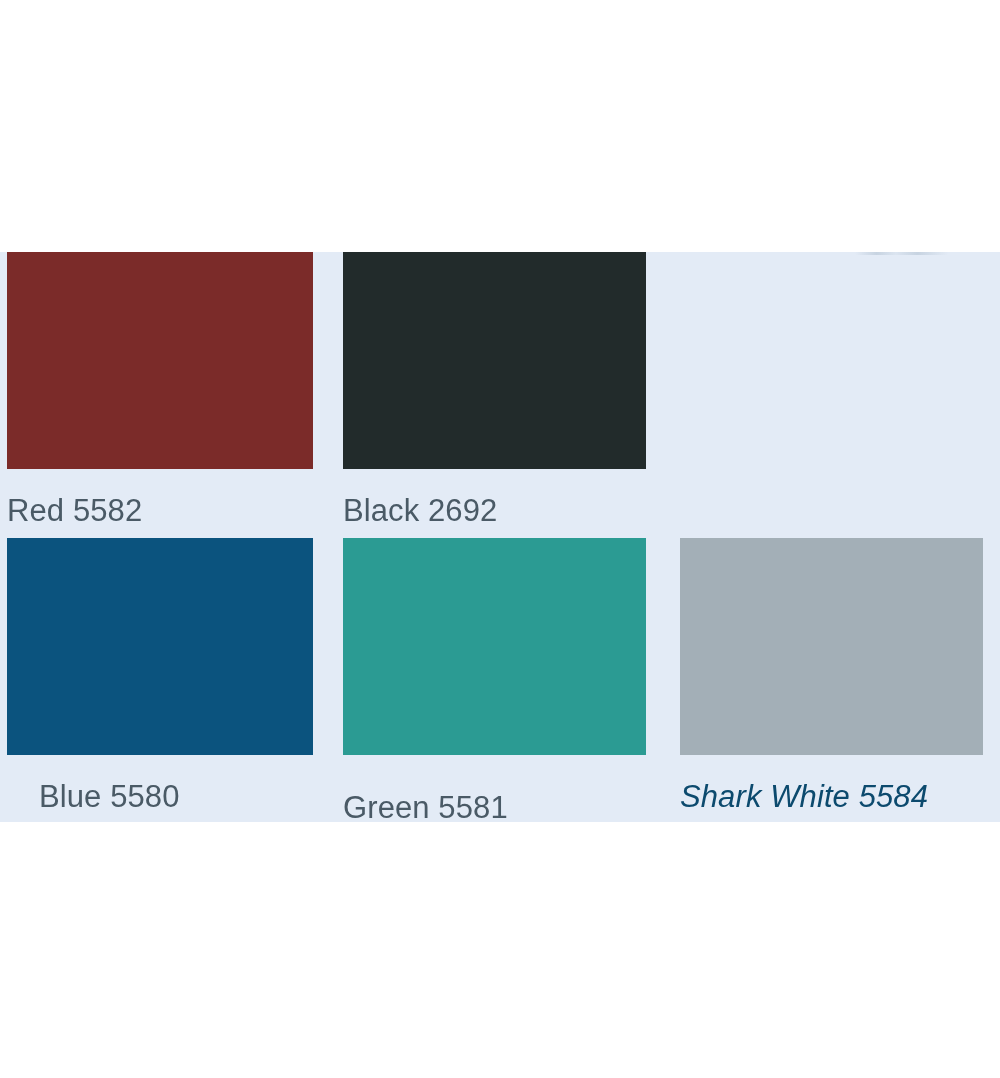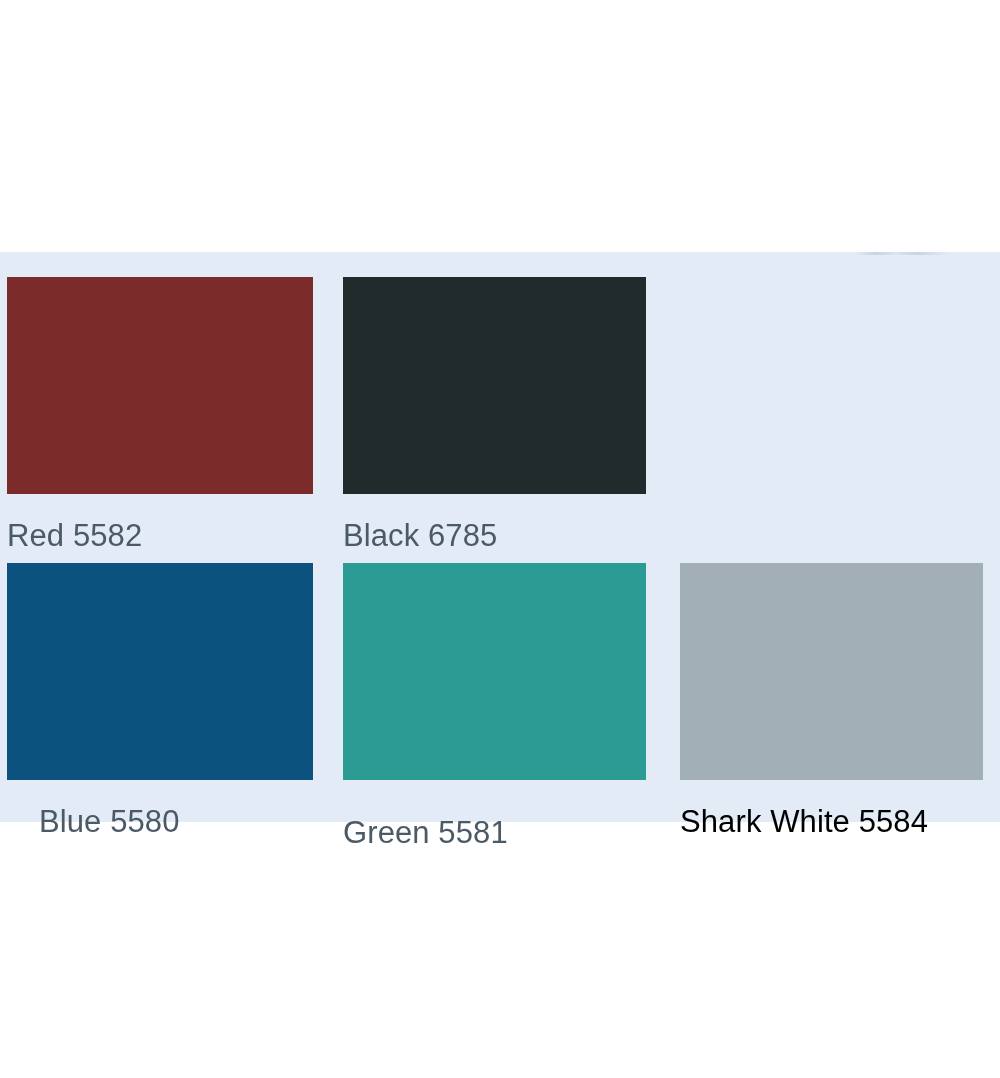--- a/index.html
+++ b/index.html
@@ -40,21 +40,21 @@
                 rgba(176,192,208,0.15) 34%,
                 rgba(176,192,208,0.55) 52%,
                 rgba(176,192,208,0.0) 78%);
     pointer-events: none;
   }
 
   
   #swatch-grid {
     position: absolute;
     left: 7px;
-    top: 25px;
+    top: 0;
     width: 979px;
     height: 556px;
     display: grid;
     grid-template-columns: 306px 30px 303px 34px 303px;
     grid-template-rows: 217px 69px 217px 53px;
   }
 
   .swatch-cell {
     position: relative;
   }
@@ -106,36 +106,36 @@
     <div class="swatch-cell r1c2">
       <span class="swatch-chip" style="background-color: rgb(34, 43, 43);"></span>
     </div>
 
     <div class="swatch-cell r1c3">
       <span class="empty-cell"></span>
     </div>
 
     <div class="swatch-label l1c1" style="color: rgb(74, 90, 102);">Red 5582</div>
 
-    <div class="swatch-label l1c2" style="color: rgb(74, 90, 102);">Black 6785</div>
+    <div class="swatch-label l1c2" style="color: rgb(74, 90, 102);">Black 2692</div>
 
     <div class="swatch-label l1c3" style="color: rgb(74, 90, 102);"></div>
 
     <div class="swatch-cell r2c1">
       <span class="swatch-chip" style="background-color: rgb(11, 83, 126);"></span>
     </div>
 
     <div class="swatch-cell r2c2">
       <span class="swatch-chip" style="background-color: rgb(43, 155, 147);"></span>
     </div>
 
     <div class="swatch-cell r2c3">
       <span class="swatch-chip" style="background-color: rgb(163, 175, 183);"></span>
     </div>
 
     <div class="swatch-label l2c1" style="color: rgb(74, 90, 102);">Blue 5580</div>
 
     <div class="swatch-label l2c2" style="color: rgb(74, 90, 102);">Green 5581</div>
 
-    <div class="swatch-label l2c3" style="color: #000000;">Shark White 5584</div>
+    <div class="swatch-label l2c3" style="color: #0c4a6e; font-style: italic;">Shark White 5584</div>
 
   </div>
 </div>
 
 </body></html>

